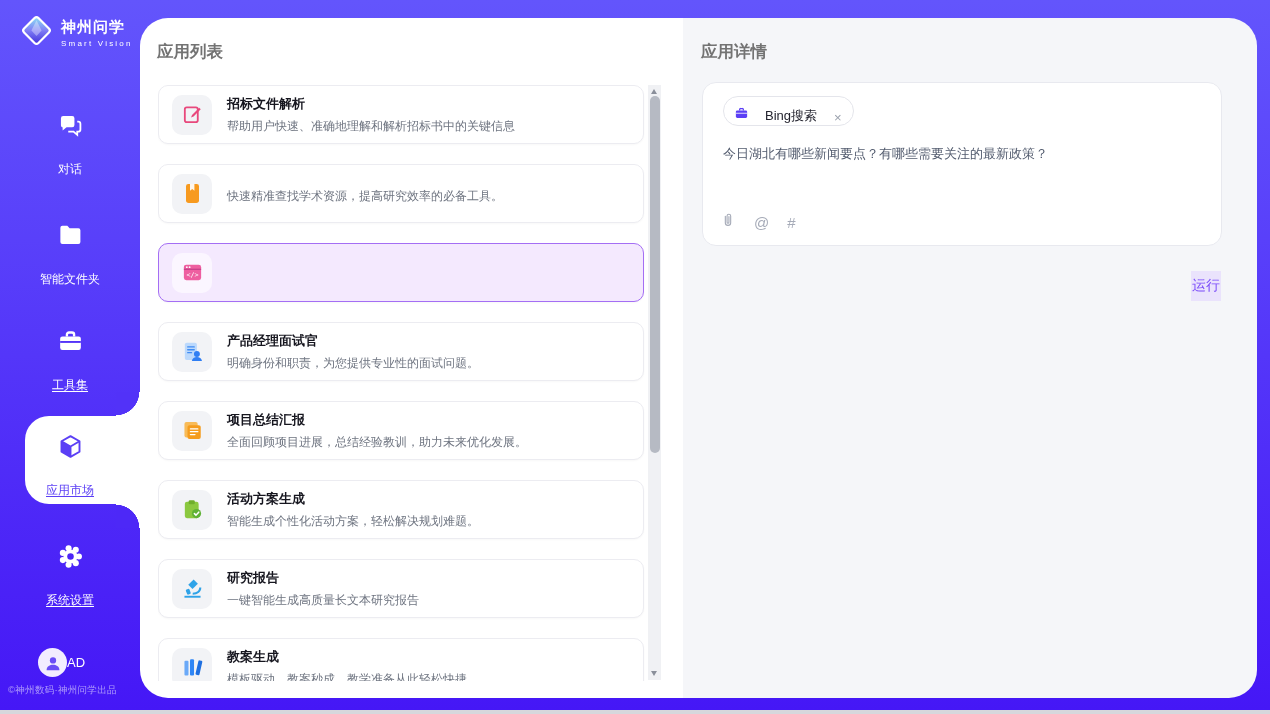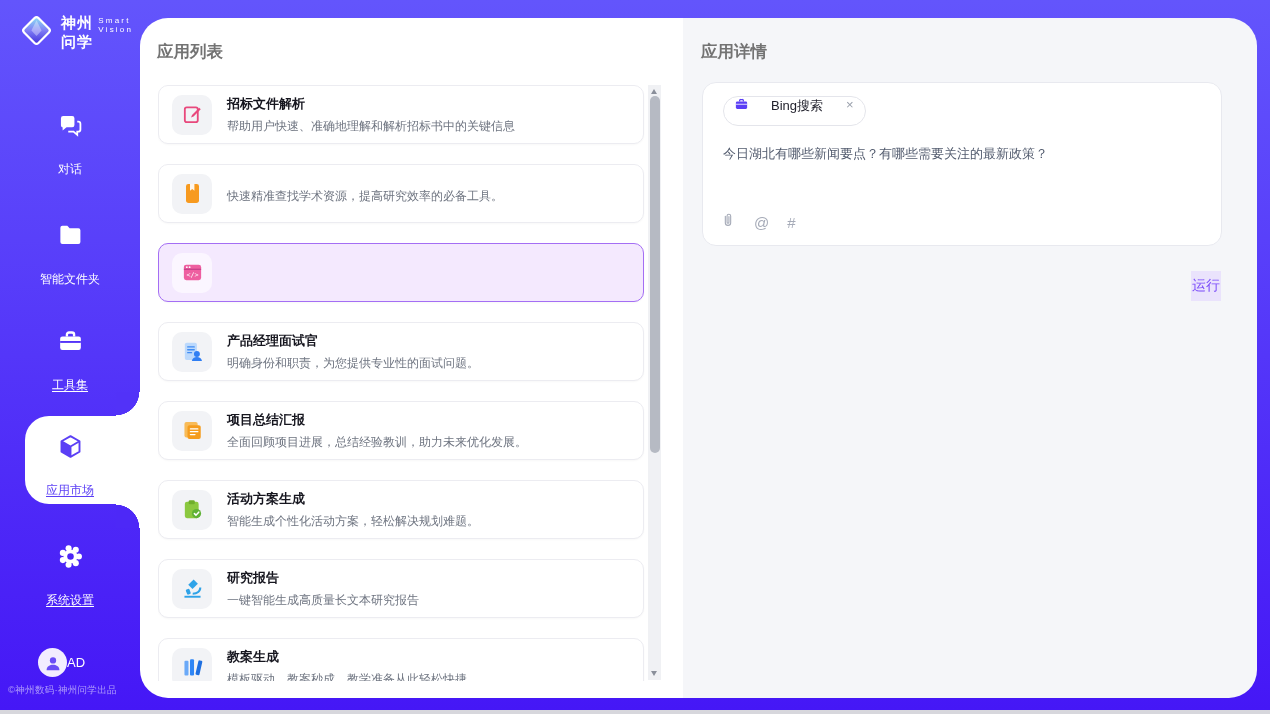--- a/index.html
+++ b/index.html
@@ -4,21 +4,21 @@
 <style>
   * { margin:0; padding:0; box-sizing:border-box; }
   html,body { width:1270px; height:714px; overflow:hidden;
     font-family:"Liberation Sans","DejaVu Sans",sans-serif; background:#d7d7dc; }
   .bg { position:absolute; left:0; top:0; width:1270px; height:710px;
     background:linear-gradient(#6355fc,#4517f6); }
 
   
   .sidebar { position:absolute; left:0; top:0; width:140px; height:710px; }
   .logo { position:absolute; left:18px; top:12px; display:flex; align-items:center; gap:6px; }
-  .logo-text { display:flex; flex-direction:row; }
+  .logo-text { display:flex; flex-direction:column; }
   .logo-title { color:#fff; font-size:15px; font-weight:bold; letter-spacing:1px; }
   .logo-sub { color:#fff; font-size:8px; letter-spacing:2.2px; margin-top:2px; }
 
   .tab-bg { position:absolute; left:25px; top:416px; width:120px; height:88px;
     background:#fff; border-radius:24px 0 0 24px; }
   .tab-fill-top { position:absolute; left:116px; top:392px; width:24px; height:24px;
     background:radial-gradient(circle at 0 0, #5232f8 23px, #fff 23.5px); }
   .tab-fill-bottom { position:absolute; left:116px; top:504px; width:24px; height:24px;
     background:radial-gradient(circle at 0 100%, #4d28f7 23px, #fff 23.5px); }
 
@@ -72,21 +72,21 @@
     background:#b6bac3; border-radius:5px; }
   .arrow-up,.arrow-down { position:absolute; left:3px; width:0; height:0;
     border-left:3.5px solid transparent; border-right:3.5px solid transparent; }
   .arrow-up { top:4px; border-bottom:5px solid #8a8f9a; }
   .arrow-down { bottom:4px; border-top:5px solid #8a8f9a; }
 
   
   .detail-card { position:absolute; left:19px; top:64px; width:520px; height:164px;
     background:#fff; border:1px solid #e8e9ef; border-radius:14px; }
   .chip { position:absolute; left:20px; top:13px; height:30px; display:inline-flex;
-    align-items:flex-start; gap:22px; padding:0 10px; background:#fff; border:1px solid #e4e5eb;
+    align-items:flex-end; gap:16px; padding:0 10px; background:#fff; border:1px solid #e4e5eb;
     border-radius:16px; cursor:pointer; }
   .chip svg { width:15px; height:15px; }
   .chip-label { font-size:13px; color:#23232e; }
   .chip-close { font-size:13px; color:#9aa0ac; cursor:pointer; padding:0 1px; }
   .question { position:absolute; left:20px; top:62px; right:20px; font-size:13px; color:#525b6e; }
   .input-tools { position:absolute; left:17px; top:129px; display:flex; align-items:center; gap:18px; }
   .input-tools .glyph { font-size:15px; color:#a6abb8; cursor:pointer; }
   .input-tools svg { width:16px; height:16px; cursor:pointer; }
   .run-btn { position:absolute; right:36px; top:253px; width:30px; height:30px;
     background:#eae3fc; color:#7b4df9; font-size:14px; border:none; border-radius:0;

